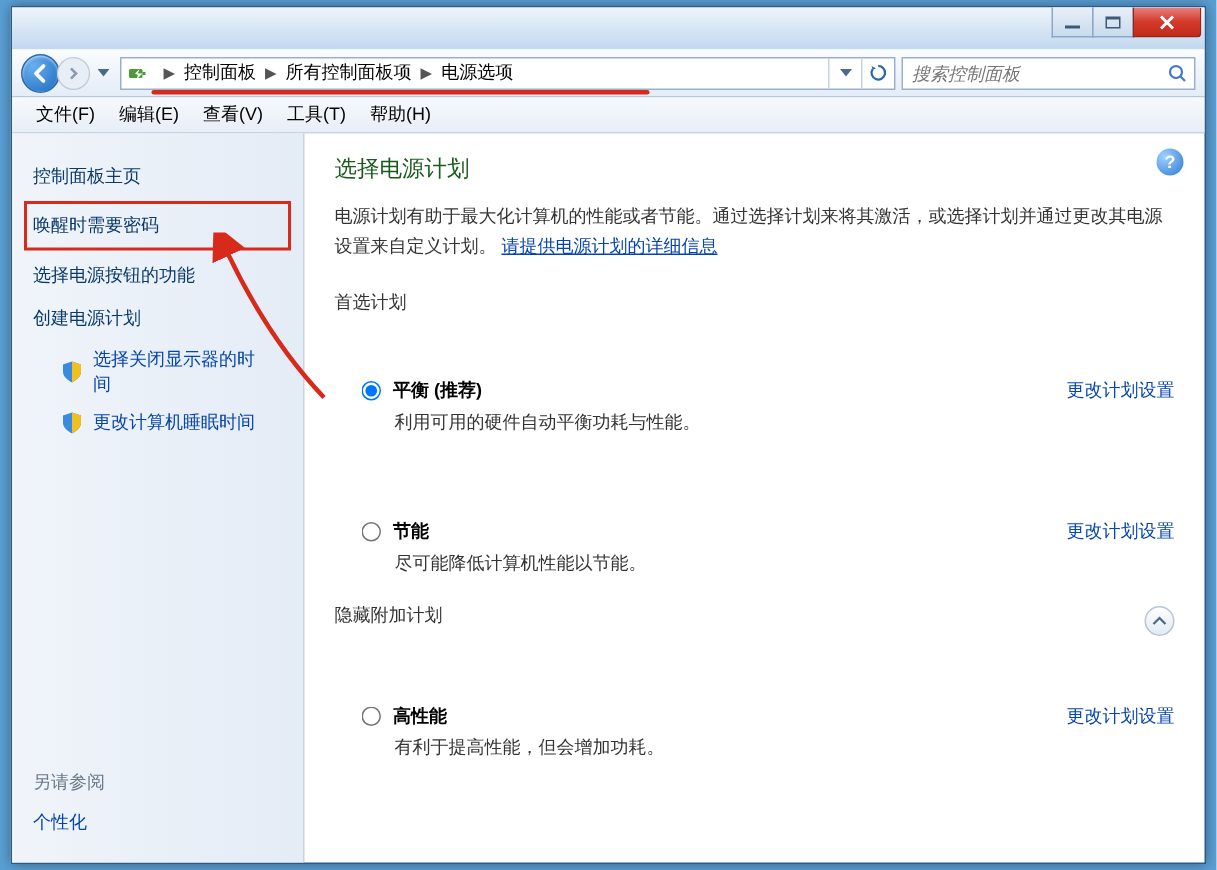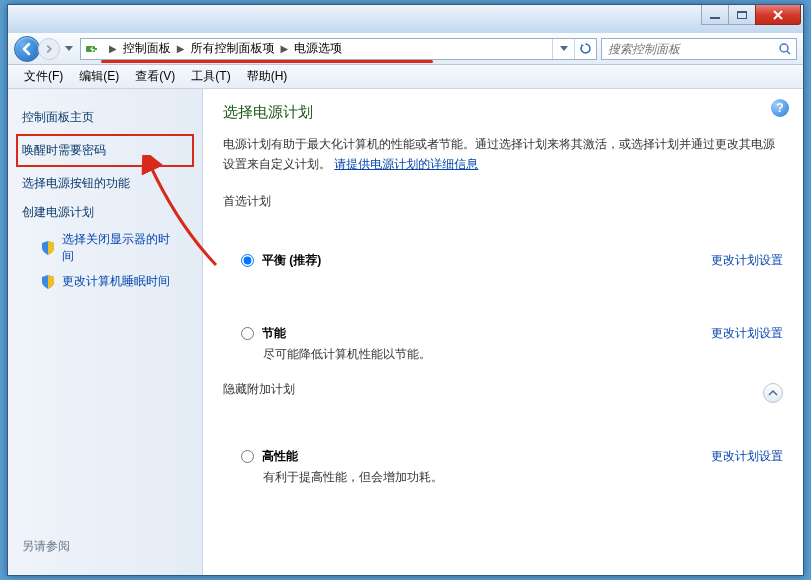--- a/index.html
+++ b/index.html
@@ -155,20 +155,21 @@
       </div>
       <div class="side-item">
         <svg class="side-icon" viewBox="0 0 16 16">
             <path d="M8 1 L14 3 V8 C14 12 8 15 8 15 C8 15 2 12 2 8 V3 Z" fill="#3a8ae0"></path>
             <path d="M8 1 L14 3 V8 C14 12 8 15 8 15 V1 Z" fill="#f0c020"></path>
           </svg>
         <span>更改计算机睡眠时间</span>
       </div>
       <div class="see-also">
         <div class="see-also-h">另请参阅</div>
+        <span class="side-link">个性化</span>
       </div>
     </div>
 
     <div class="main">
       <div class="help-icon">
           <span>?</span>
         </div>
       <div class="page-title">选择电源计划</div>
       <div class="desc">
         <span>电源计划有助于最大化计算机的性能或者节能。通过选择计划来将其激活，或选择计划并通过更改其电源设置来自定义计划。</span>
@@ -176,20 +177,21 @@
       </div>
 
       <div class="section-h">首选计划</div>
 
       <div class="plan">
         <div class="plan-row">
           <input type="radio" name="plan" checked="" style="">
           <span class="plan-name">平衡 (推荐)</span>
           <span class="plan-link">更改计划设置</span>
         </div>
+        <div class="plan-desc">利用可用的硬件自动平衡功耗与性能。</div>
       </div>
 
       <div class="plan">
         <div class="plan-row">
           <input type="radio" name="plan" style="">
           <span class="plan-name">节能</span>
           <span class="plan-link">更改计划设置</span>
         </div>
         <div class="plan-desc">尽可能降低计算机性能以节能。</div>
       </div>

